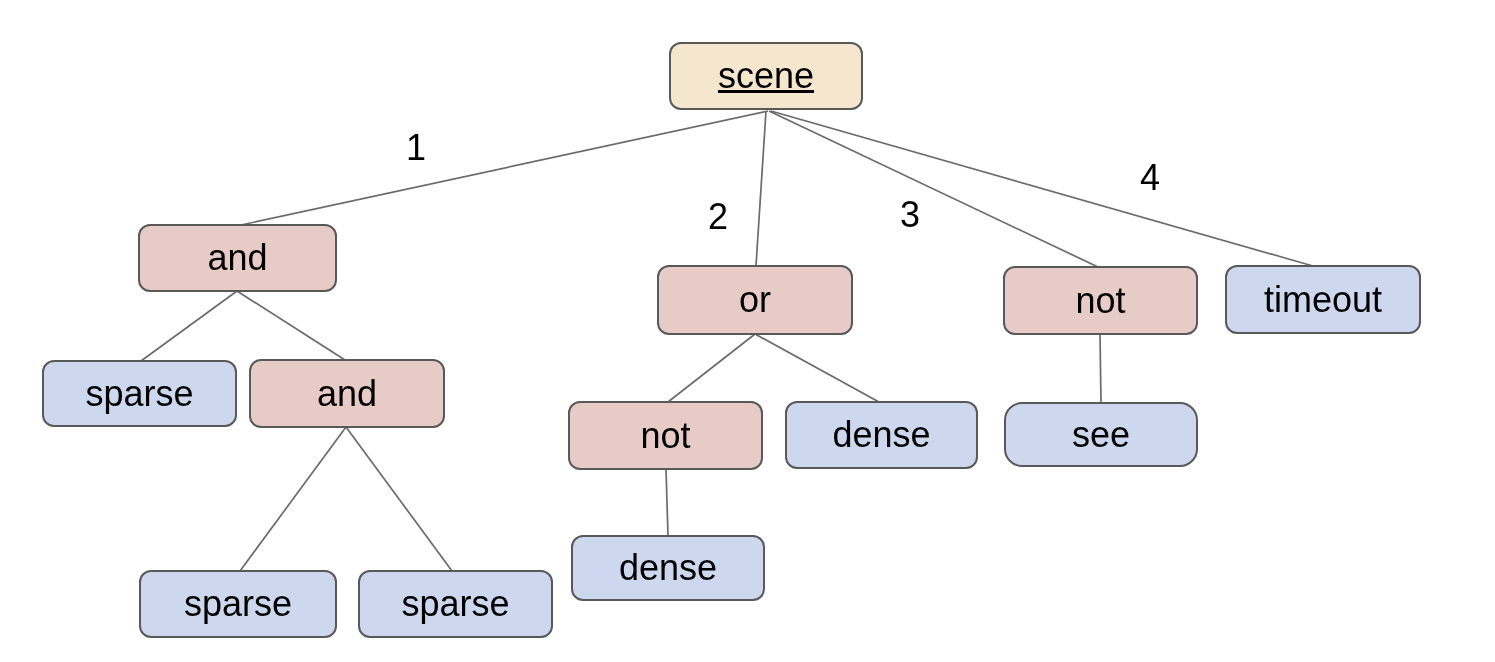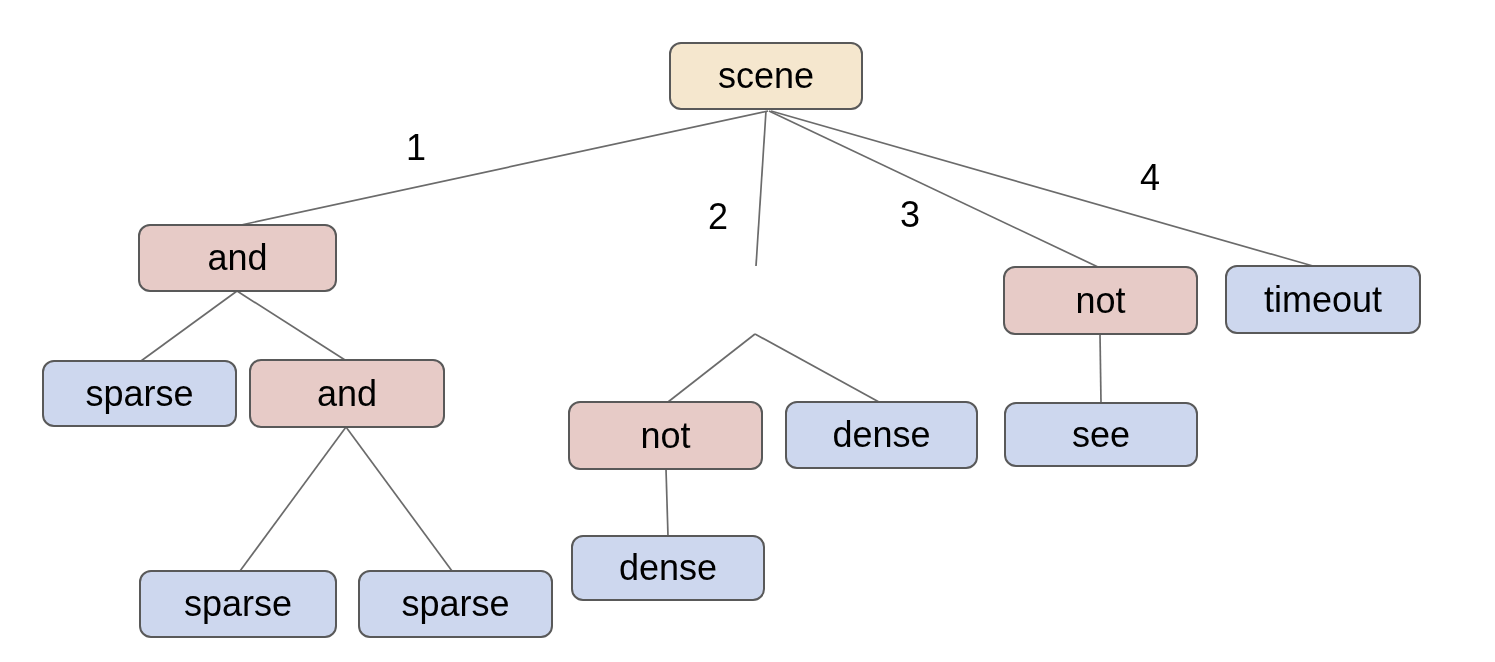--- a/index.html
+++ b/index.html
@@ -32,21 +32,21 @@
     display: flex;
     align-items: center;
     justify-content: center;
     border: 2px solid var(--border-color, #595959);
     border-radius: 12px;
     font-size: 36px;
     line-height: 1;
     color: #000000;
     white-space: nowrap;
   }
-  .node--root { background: var(--root-fill, #f5e7ce); }
+  .node--root { background: var(--root-fill, #f5e7ce); text-decoration: underline; }
   .node--operator { background: var(--operator-fill, #e7cbc7); }
   .node--leaf { background: var(--leaf-fill, #cdd7ee); text-align: center; }
   .edge-label {
     position: absolute;
     transform: translate(-50%, -50%);
     font-size: 36px;
     color: #000000;
   }
 </style>
 </head>
@@ -71,34 +71,35 @@
 
   <div class="edge-label" style="left:416px; top:148px;">1</div>
   <div class="edge-label" style="left:718px; top:217px;">2</div>
   <div class="edge-label" style="left:910px; top:215px;">3</div>
   <div class="edge-label" style="left:1150px; top:178px;">4</div>
 
   <div class="node node--root" style="left:669px; top:42px; width:194px; height:68px;">scene</div>
 
   <div class="node node--operator" style="left:138px; top:224px; width:199px; height:68px;">and</div>
 
+  <div class="node node--operator" style="left:657px; top:265px; width:196px; height:70px;">or</div>
 
   <div class="node node--operator" style="left:1003px; top:266px; width:195px; height:69px;">not</div>
 
   <div class="node node--leaf" style="left:1225px; top:265px; width:196px; height:69px;">timeout</div>
 
   <div class="node node--leaf" style="left:42px; top:360px; width:195px; height:67px;">sparse</div>
 
   <div class="node node--operator" style="left:249px; top:359px; width:196px; height:69px;">and</div>
 
   <div class="node node--operator" style="left:568px; top:401px; width:195px; height:69px;">not</div>
 
   <div class="node node--leaf" style="left:785px; top:401px; width:193px; height:68px;">dense</div>
 
-  <div class="node node--leaf" style="left:1004px; top:402px; width:194px; height:65px;">see</div>
+  <div class="node node--leaf" style="left:1004px; top:402px; width:194px; height:65px;border-radius:18px;">see</div>
 
   <div class="node node--leaf" style="left:571px; top:535px; width:194px; height:66px;">dense</div>
 
   <div class="node node--leaf" style="left:139px; top:570px; width:198px; height:68px;">sparse</div>
 
   <div class="node node--leaf" style="left:358px; top:570px; width:195px; height:68px;">sparse</div>
 
 </div>
 
 </body></html>

